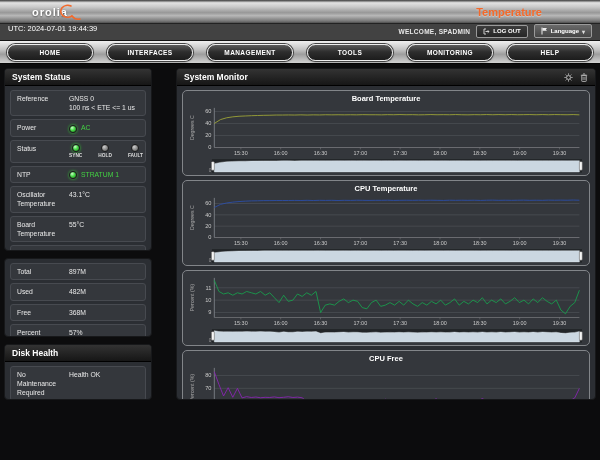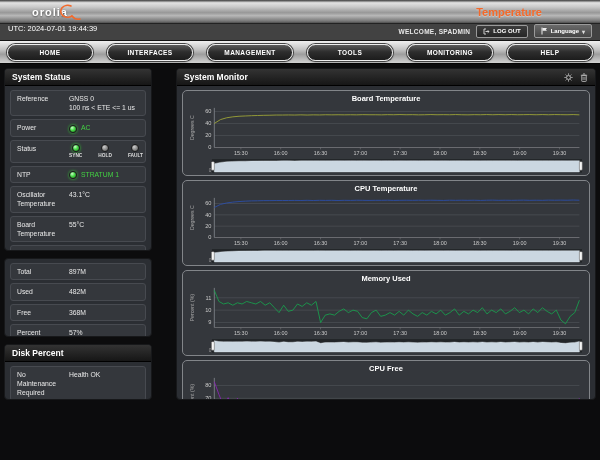--- a/index.html
+++ b/index.html
@@ -180,21 +180,21 @@
             <div class="srow-label">Free</div>
             <div class="srow-value"><span>368M</span></div>
           </div>
           <div class="srow">
             <div class="srow-label">Percent</div>
             <div class="srow-value"><span>57%</span></div>
           </div>
         </div>
     </div>
     <div class="panel">
-      <div class="panel-header">Disk Percent</div>
+      <div class="panel-header">Disk Health</div>
       <div class="panel-body" id="health-rows">
           <div class="srow">
             <div class="srow-label">No Maintenance Required</div>
             <div class="srow-value"><span>Health OK</span></div>
           </div>
         </div>
     </div>
   </div>
 
   <div class="main">
@@ -299,21 +299,20 @@
               <text x="395.8909090909091" y="53" text-anchor="middle" font-size="5.8" fill="#c9c9c9" font-family="&quot;Liberation Sans&quot;, sans-serif">19:30</text>
               <polyline points="30.0,13.2 36.6,9.9 43.1,8.4 49.7,7.5 56.2,6.9 62.8,6.5 69.4,6.2 75.9,6.1 82.5,5.9 89.0,5.9 95.6,5.8 102.2,5.8 108.7,5.8 115.3,5.7 121.8,5.8 128.4,5.6 134.9,5.8 141.5,5.6 148.1,5.7 154.6,5.6 161.2,5.8 167.7,5.6 174.3,5.7 180.9,5.5 187.4,5.6 194.0,5.7 200.5,5.6 207.1,5.6 213.7,5.5 220.2,5.7 226.8,5.6 233.3,5.5 239.9,5.6 246.5,5.5 253.0,5.6 259.6,5.5 266.1,5.6 272.7,5.7 279.3,5.5 285.8,5.6 292.4,5.5 298.9,5.6 305.5,5.5 312.1,5.7 318.6,5.5 325.2,5.4 331.7,5.6 338.3,5.5 344.8,5.6 351.4,5.5 358.0,5.4 364.5,5.6 371.1,5.5 377.6,5.6 384.2,5.4 390.8,5.5 397.3,5.4 403.9,5.5 410.4,5.3 417.0,5.5" fill="none" stroke="#2b4fae" stroke-width="0.9"></polyline>
               <rect x="27" y="57" width="393" height="15" fill="#222528" stroke="#3c3f44" stroke-width="0.5"></rect>
               <path d="M30,71 L30.0,61.3 L36.6,60.3 L43.1,59.9 L49.7,59.6 L56.2,59.4 L62.8,59.3 L69.4,59.2 L75.9,59.2 L82.5,59.1 L89.0,59.1 L95.6,59.1 L102.2,59.1 L108.7,59.1 L115.3,59.1 L121.8,59.1 L128.4,59.1 L134.9,59.1 L141.5,59.0 L148.1,59.1 L154.6,59.1 L161.2,59.1 L167.7,59.0 L174.3,59.1 L180.9,59.0 L187.4,59.1 L194.0,59.1 L200.5,59.0 L207.1,59.1 L213.7,59.0 L220.2,59.1 L226.8,59.0 L233.3,59.0 L239.9,59.1 L246.5,59.0 L253.0,59.1 L259.6,59.0 L266.1,59.0 L272.7,59.1 L279.3,59.0 L285.8,59.1 L292.4,59.0 L298.9,59.0 L305.5,59.0 L312.1,59.1 L318.6,59.0 L325.2,59.0 L331.7,59.0 L338.3,59.0 L344.8,59.1 L351.4,59.0 L358.0,59.0 L364.5,59.0 L371.1,59.0 L377.6,59.0 L384.2,59.0 L390.8,59.0 L397.3,59.0 L403.9,59.0 L410.4,59.0 L417.0,59.0 L417,71 Z" fill="#cbd7e1" stroke="#e7eef4" stroke-width="0.4"></path>
               <text x="27" y="71" text-anchor="end" font-size="5" fill="#9a9a9a" font-family="&quot;Liberation Sans&quot;, sans-serif">0</text>
               <rect x="27" y="60" width="3" height="9" rx="1" fill="#f5f5f5" stroke="#666" stroke-width="0.5"></rect>
               <rect x="417" y="60" width="3" height="9" rx="1" fill="#f5f5f5" stroke="#666" stroke-width="0.5"></rect>
             </svg>
           </div>
           <div class="chart-panel">
-            <div class="chart-title">Memory Used</div>
             <svg viewBox="0 0 424 72" class="chart-svg">
               <line x1="30" y1="39.75" x2="417" y2="39.75" stroke="#54575c" stroke-width="0.6"></line>
               <text x="27" y="41.75" text-anchor="end" font-size="6" fill="#c9c9c9" font-family="&quot;Liberation Sans&quot;, sans-serif">9</text>
               <line x1="30" y1="26.625000000000004" x2="417" y2="26.625000000000004" stroke="#54575c" stroke-width="0.6"></line>
               <text x="27" y="28.625000000000004" text-anchor="end" font-size="6" fill="#c9c9c9" font-family="&quot;Liberation Sans&quot;, sans-serif">10</text>
               <line x1="30" y1="13.500000000000004" x2="417" y2="13.500000000000004" stroke="#54575c" stroke-width="0.6"></line>
               <text x="27" y="15.500000000000004" text-anchor="end" font-size="6" fill="#c9c9c9" font-family="&quot;Liberation Sans&quot;, sans-serif">11</text>
               <line x1="30" y1="3" x2="30" y2="45" stroke="#8a8f96" stroke-width="0.8"></line>
               <line x1="30" y1="45" x2="417" y2="45" stroke="#77797d" stroke-width="0.8"></line>
               <text x="0" y="0" text-anchor="middle" font-size="5.5" fill="#a8a8a8" font-family="&quot;Liberation Sans&quot;, sans-serif" transform="translate(8,24) rotate(-90)">Percent (%)</text>

